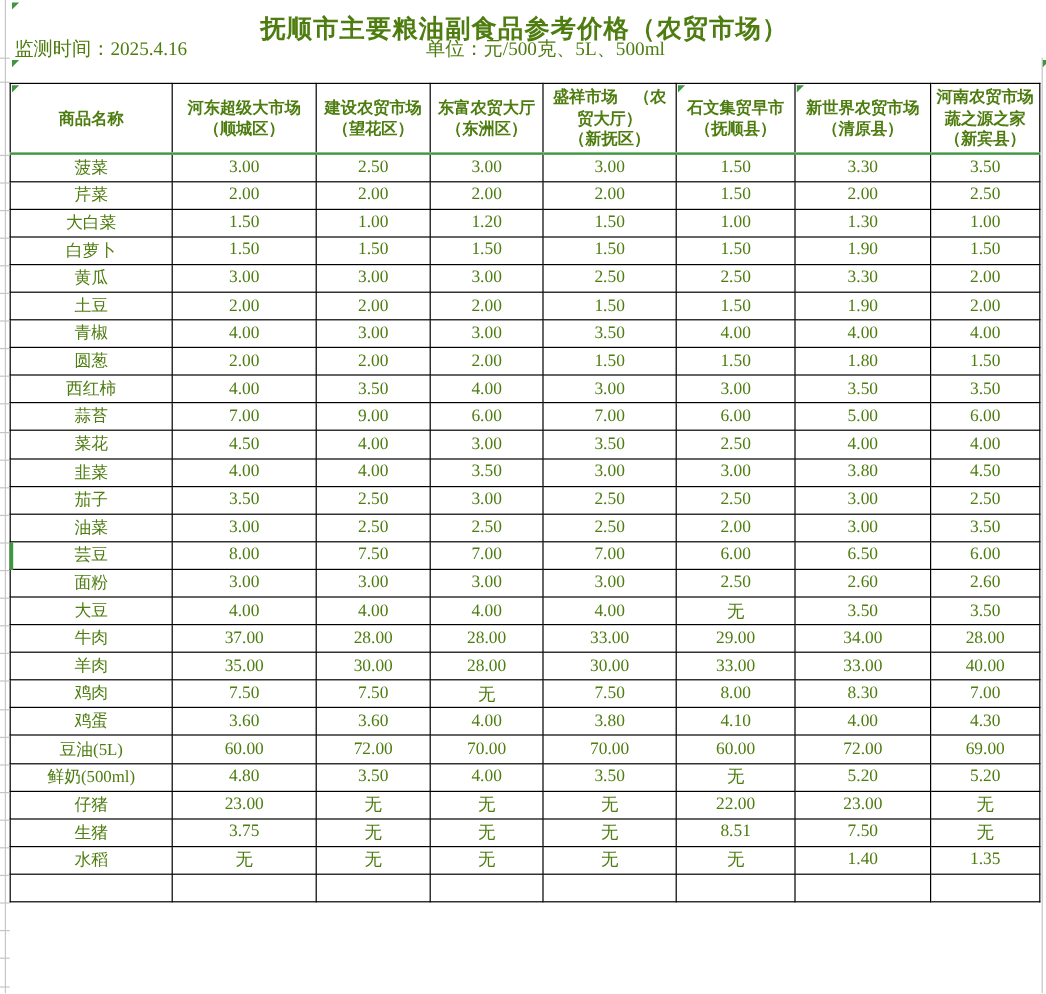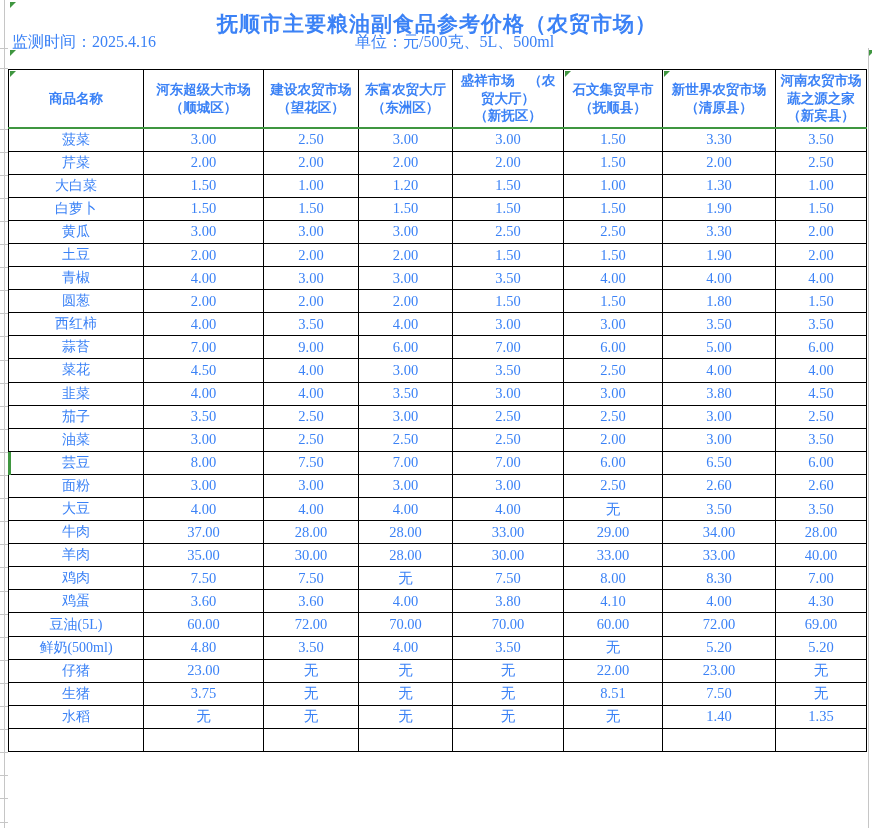--- a/index.html
+++ b/index.html
@@ -1,18 +1,18 @@
 <!DOCTYPE html>
 <html><head>
 <meta charset="utf-8">
 <style>
   html,body{margin:0;padding:0;background:#fff;}
   .sheet{
     position:relative;width:872px;height:828px;overflow:hidden;
-    background:#fff;color:#3b82f6;
+    background:#fff;color:#4d7c0f;
     font-family:"Liberation Serif","DejaVu Serif",serif;
   }
   
   .title{
     position:absolute;left:8px;top:0;width:858px;height:48px;
     display:flex;align-items:center;justify-content:center;
     font-size:21px;font-weight:bold;letter-spacing:1px;
   }
   
   .inforow{position:absolute;left:8px;top:31px;width:858px;height:21px;font-size:16px;}

